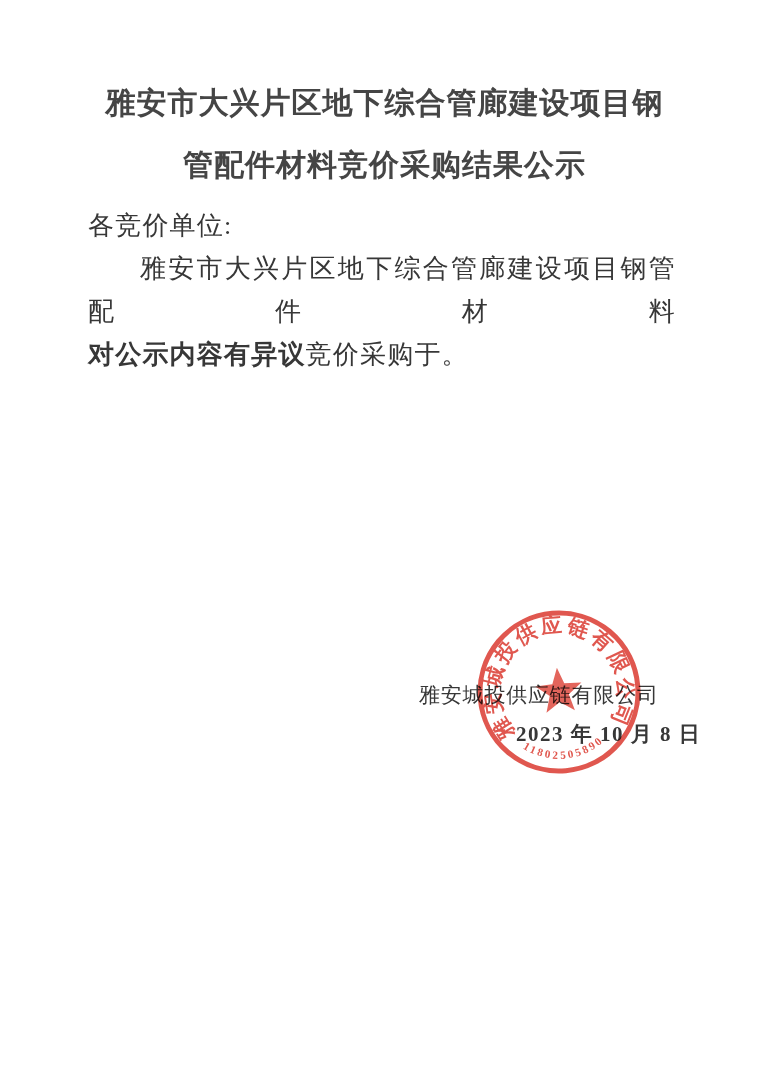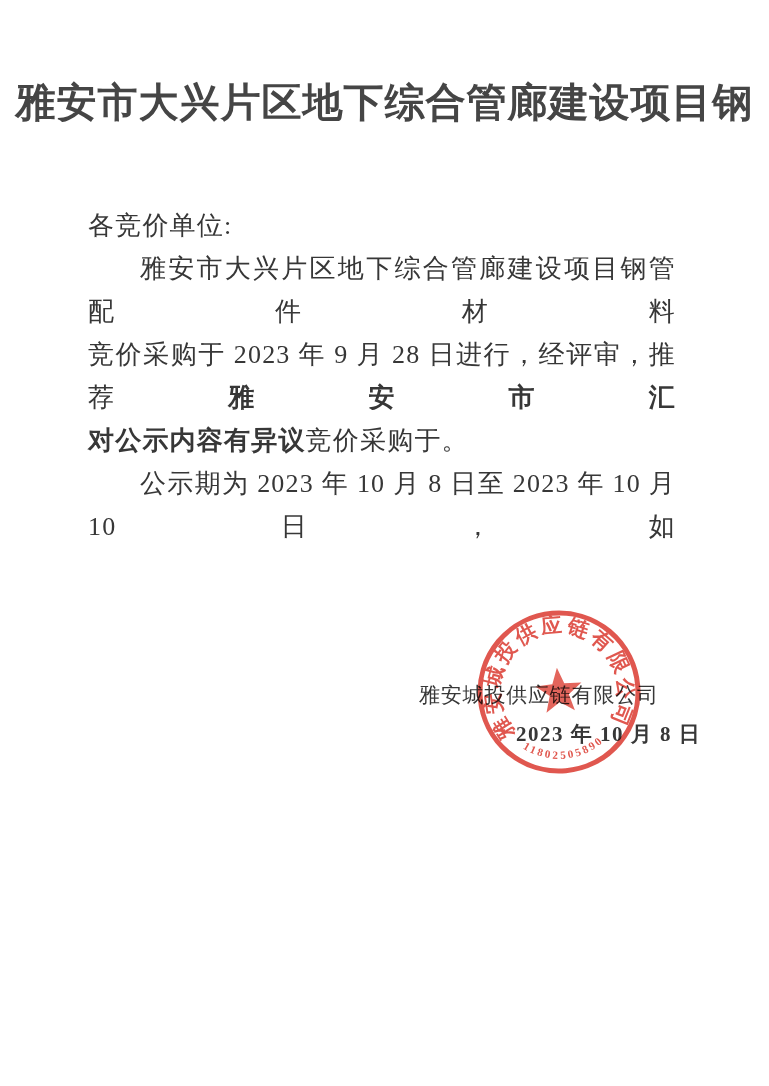--- a/index.html
+++ b/index.html
@@ -7,21 +7,21 @@
     position:relative;
     width:769px;height:1086px;
     background:#ffffff;
     overflow:hidden;
     font-family:"Liberation Serif","DejaVu Serif",serif;
   }
   .doc-title{
     position:absolute;
     top:72px;left:0;right:0;
     text-align:center;
-    font-size:40px;
+    font-size:30px;
     font-weight:bold;
     color:#454545;
     line-height:62px;
     letter-spacing:1px;
   }
   .doc-body{
     position:absolute;
     top:204px;left:88px;
     width:588px;
     font-size:26px;
@@ -69,28 +69,27 @@
     font-family:"Liberation Serif","DejaVu Serif",serif;
   }
 </style>
 </head>
 <body>
 
 <div class="page">
 
   <div class="doc-title">
     <div>雅安市大兴片区地下综合管廊建设项目钢</div>
+    <div>管配件材料竞价采购结果公示</div>
   </div>
 
   <div class="doc-body">
     <div class="body-line">各竞价单位:</div>
     <div class="body-line j indent">雅安市大兴片区地下综合管廊建设项目钢管配件材料</div>
-    <div class="body-line j"><span>竞价采购于 2023 年 9 月 28 日进行，经评审，推荐</span><span class="bold">雅安市汇</span></div>
     <div class="body-line"><span class="bold">对公示内容有异议</span><span>竞价采购于。</span></div>
-    <div class="body-line j indent">公示期为 2023 年 10 月 8 日至 2023 年 10 月 10 日，如</div>
   </div>
 
   <div class="signature-name">雅安城投供应链有限公司</div>
   <div class="signature-date">2023 年 10 月 8 日</div>
 
   <svg class="stamp" xmlns="http://www.w3.org/2000/svg" viewBox="0 0 164 164" width="166" height="166">
     <defs>
       <path id="arcTop" d="M 36.8 119.9 A 59 59 0 1 1 127.2 119.9" fill="none"></path>
       <path id="arcBottom" d="M 44.1 136.1 A 66 66 0 0 0 119.9 136.1" fill="none"></path>
     </defs>

